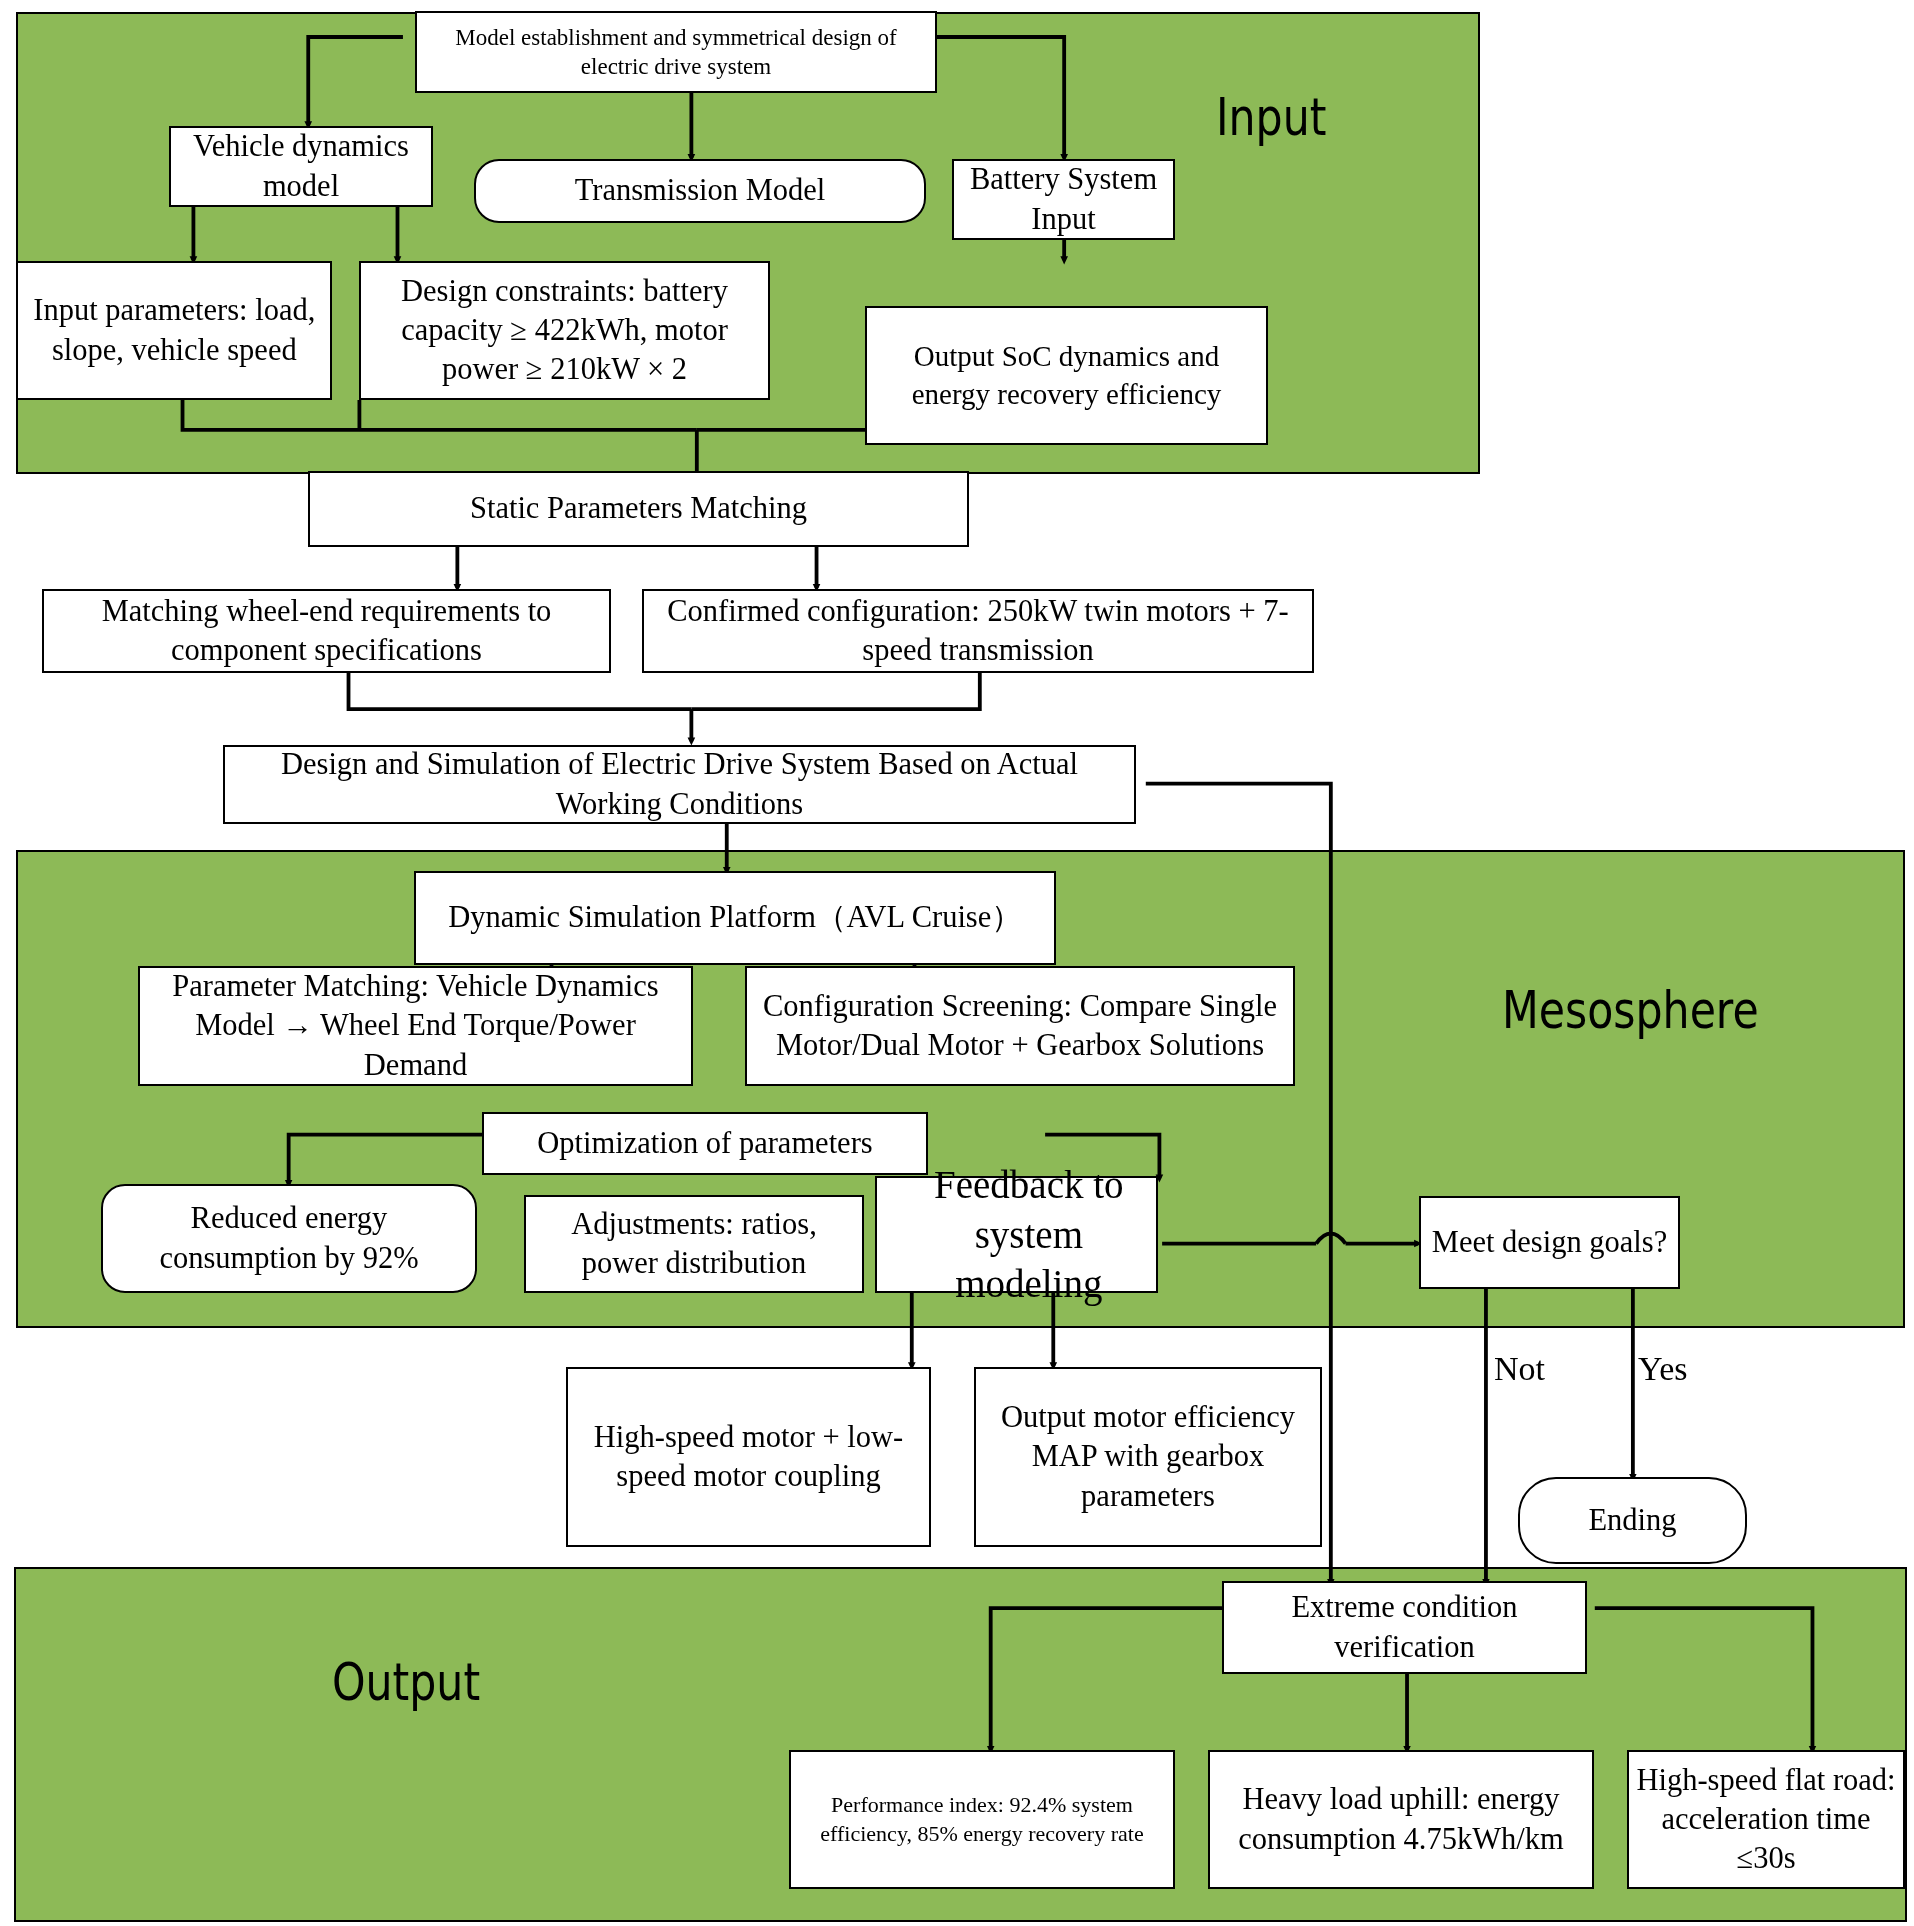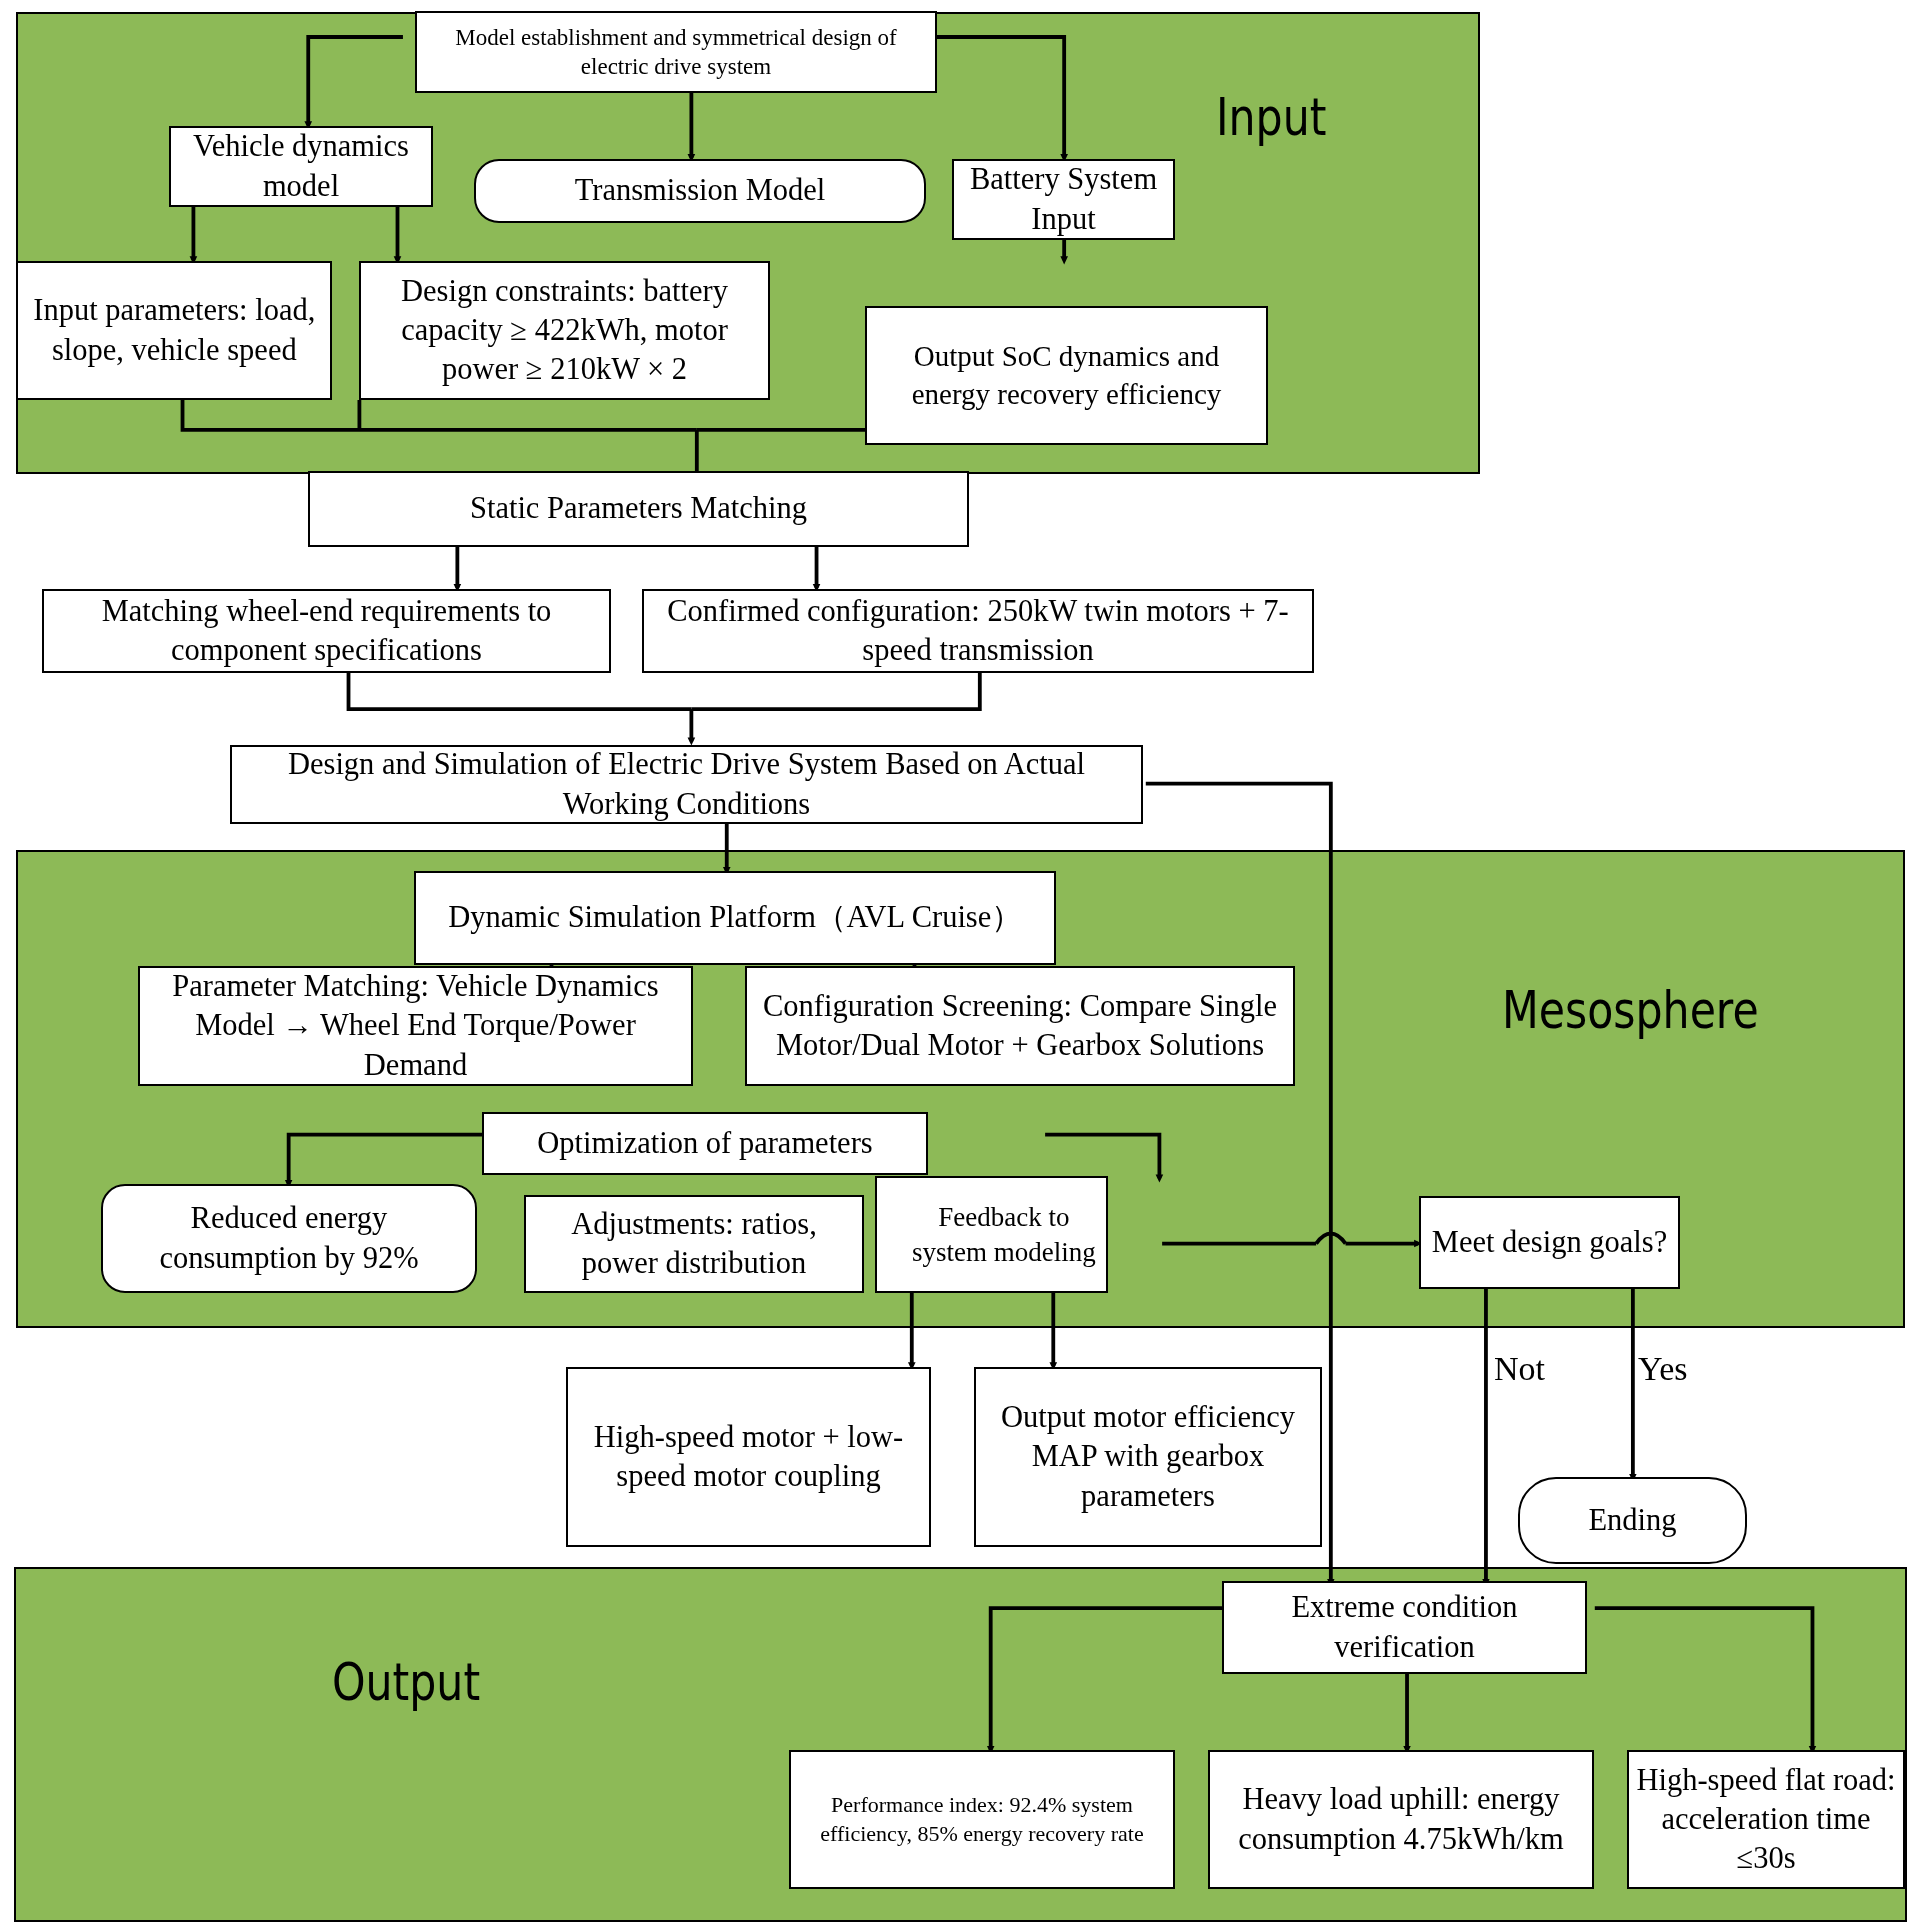--- a/index.html
+++ b/index.html
@@ -167,21 +167,21 @@
   </div>
 
   <div class="node" style="left:42px; top:589px; width:569px; height:84px; font-size:30.5px;">
     <span>Matching wheel-end requirements to component specifications</span>
   </div>
 
   <div class="node" style="left:642px; top:589px; width:672px; height:84px; font-size:30.5px;">
     <span>Confirmed configuration: 250kW twin motors + 7-speed transmission</span>
   </div>
 
-  <div class="node" style="left:230px; top:745px; width:913px; height:79px; font-size:30.5px;">
+  <div class="node" style="left:223px; top:745px; width:913px; height:79px; font-size:30.5px;">
     <span>Design and Simulation of Electric Drive System Based on Actual Working Conditions</span>
   </div>
 
   <div class="node" style="left:414px; top:871px; width:642px; height:94px; font-size:30.5px;">
     <span>Dynamic Simulation Platform（AVL Cruise）</span>
   </div>
 
   <div class="node" style="left:138px; top:966px; width:555px; height:120px; font-size:30.5px;">
     <span>Parameter Matching: Vehicle Dynamics Model → Wheel End Torque/Power Demand</span>
   </div>
@@ -195,21 +195,21 @@
   </div>
 
   <div class="node" style="left:101px; top:1184px; width:376px; height:109px; font-size:30.5px;border-radius:24px;">
     <span>Reduced energy consumption by 92%</span>
   </div>
 
   <div class="node" style="left:524px; top:1195px; width:340px; height:98px; font-size:30.5px;">
     <span>Adjustments: ratios, power distribution</span>
   </div>
 
-  <div class="node" style="left:875px; top:1176px; width:233px; height:117px; font-size:27px;padding-left:30px;">
+  <div class="node" style="left:875px; top:1176px; width:283px; height:117px; font-size:39px;padding-left:30px;">
     <span>Feedback to system modeling</span>
   </div>
 
   <div class="node" style="left:1419px; top:1196px; width:261px; height:93px; font-size:30.5px;">
     <span>Meet design goals?</span>
   </div>
 
   <div class="node pill" style="left:1518px; top:1477px; width:229px; height:87px; font-size:30.5px;">
     <span>Ending</span>
   </div>

